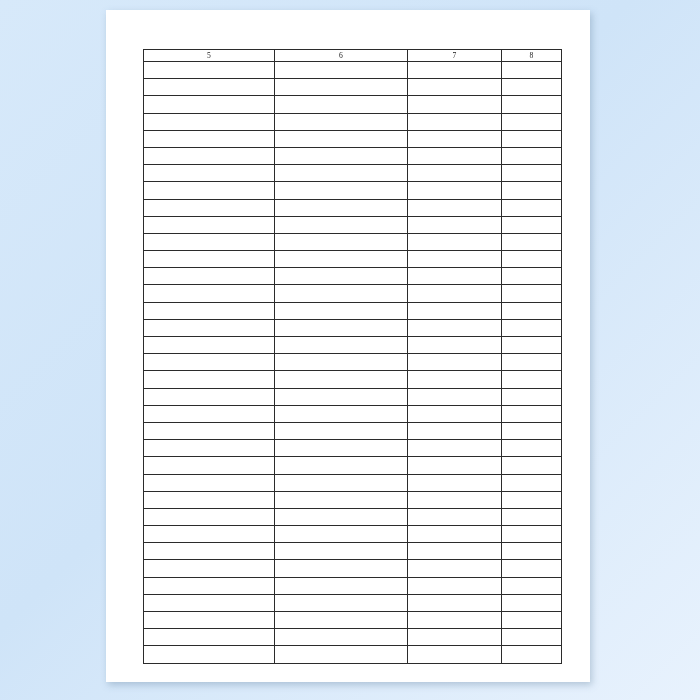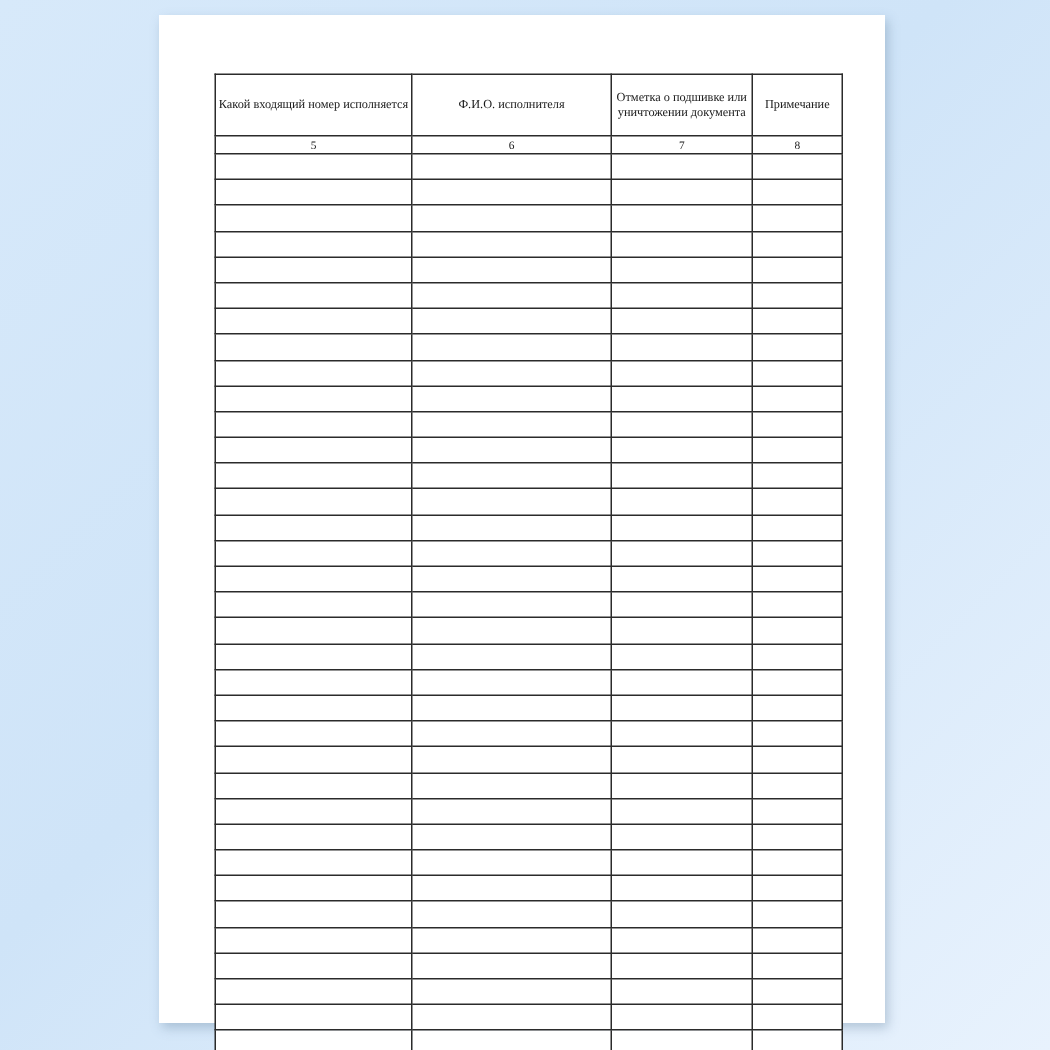--- a/index.html
+++ b/index.html
@@ -77,26 +77,20 @@
   <div id="sheet">
     <div id="table-wrap">
       <table class="register">
         <colgroup>
           <col class="c1">
           <col class="c2">
           <col class="c3">
           <col class="c4">
         </colgroup>
         <thead>
-          <tr>
-            <th>Какой входящий номер исполняется</th>
-            <th>Ф.И.О. исполнителя</th>
-            <th>Отметка о подшивке или уничтожении документа</th>
-            <th>Примечание</th>
-          </tr>
           <tr class="numrow">
             <td>5</td>
             <td>6</td>
             <td>7</td>
             <td>8</td>
           </tr>
         </thead>
         <tbody id="tbody">
             <tr class="datarow">
               <td></td>

